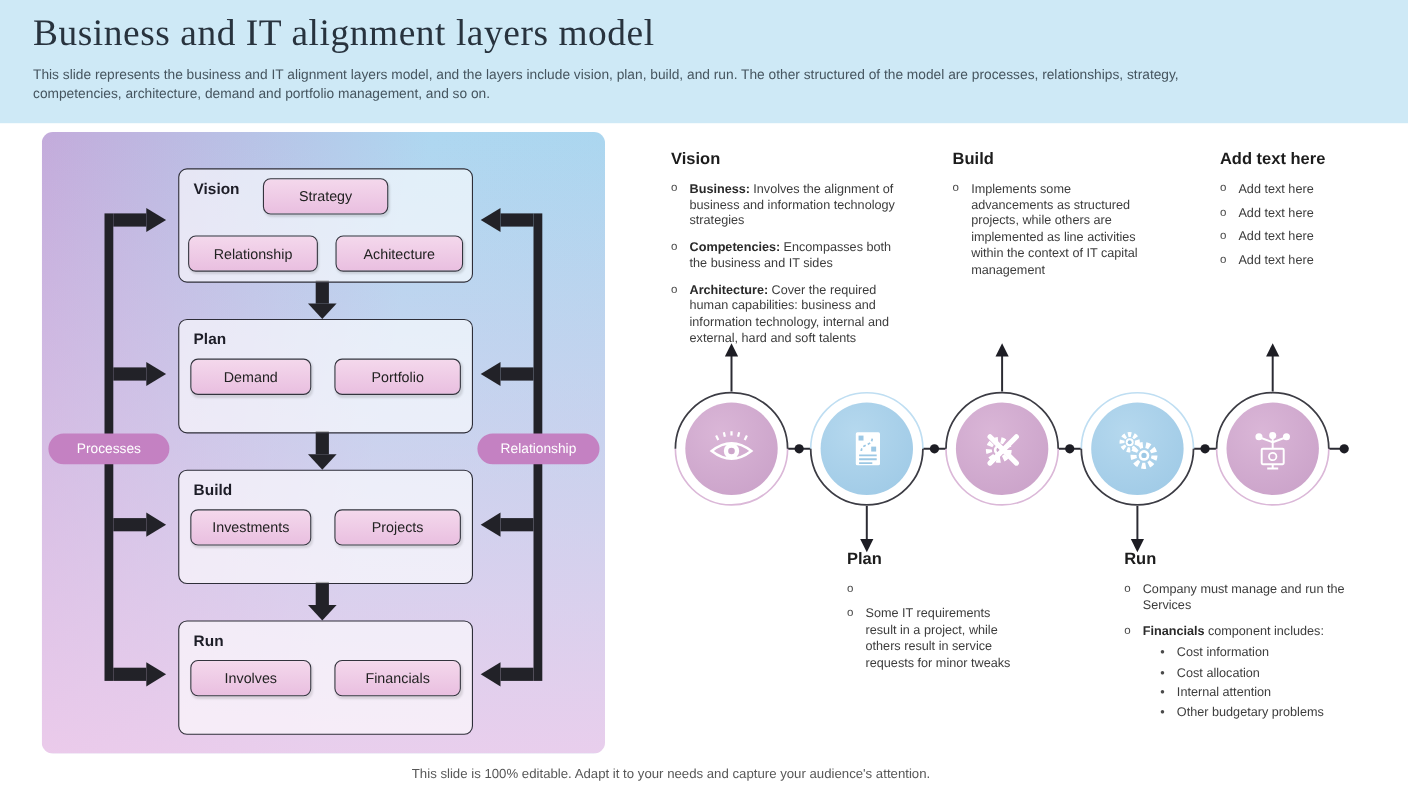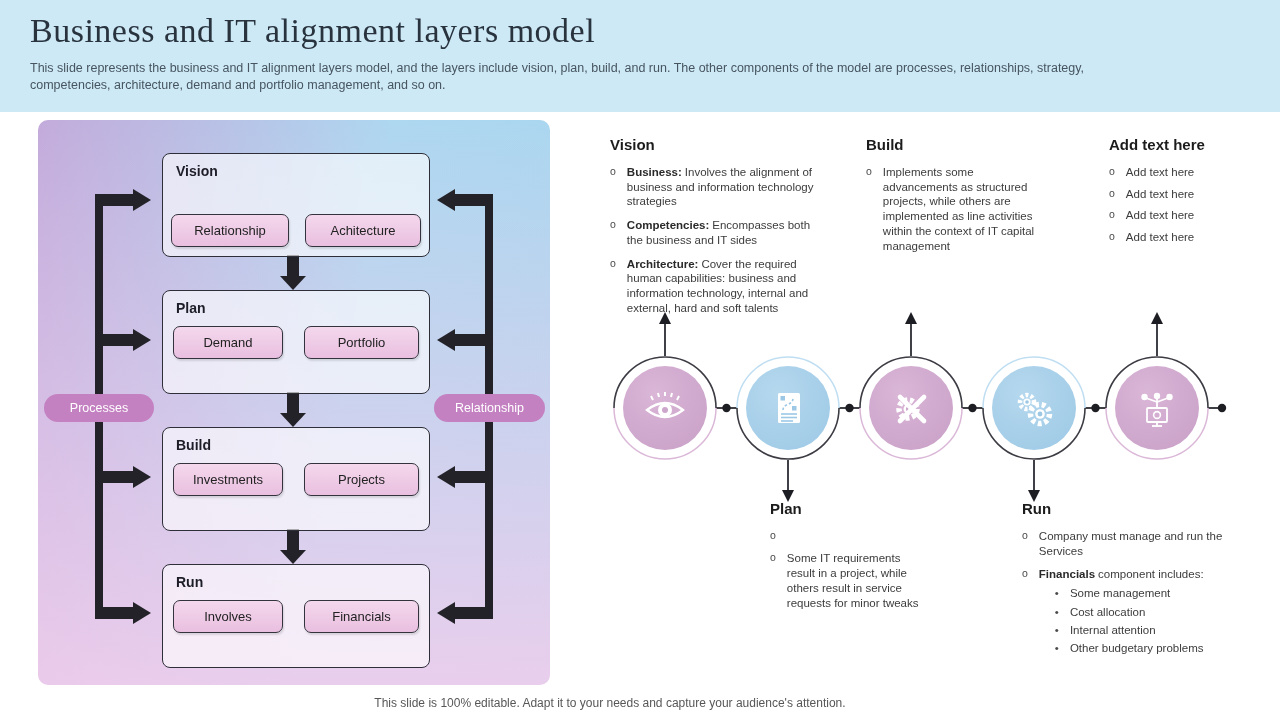--- a/index.html
+++ b/index.html
@@ -67,21 +67,21 @@
   .footer{
     position:absolute;left:0;bottom:10px;width:1220px;text-align:center;
     font-size:12px;color:#575757;
   }
 </style>
 </head>
 <body>
 
 <div class="header-band"></div>
 <div class="title">Business and IT alignment layers model</div>
-<div class="subtitle">This slide represents the business and IT alignment layers model, and the layers include vision, plan, build, and run. The other components of the model are processes, relationships, strategy, competencies, architecture, demand and portfolio management, and so on.</div>
+<div class="subtitle">This slide represents the business and IT alignment layers model, and the layers include vision, plan, build, and run. The other structured of the model are processes, relationships, strategy, competencies, architecture, demand and portfolio management, and so on.</div>
 
 <div class="panel">
 
   <svg class="arrows" width="512" height="565" viewBox="0 0 512 565">
     <g fill="#222228">
 
       <rect x="57" y="74" width="8" height="425"></rect>
 
       <rect x="65" y="74" width="30" height="12"></rect>
         <polygon points="95,69 113,80 95,91"></polygon>
@@ -107,20 +107,21 @@
         <polygon points="242,156 268,156 255,170"></polygon>
       <rect x="249" y="272" width="12" height="21"></rect>
         <polygon points="242,293 268,293 255,307"></polygon>
       <rect x="249" y="409" width="12" height="21"></rect>
         <polygon points="242,430 268,430 255,444"></polygon>
     </g>
   </svg>
 
   <div class="layerbox" style="left:124px;top:33px;">
     <div class="layerlabel">Vision</div>
+    <div class="chip" style="left:76px;top:8px;width:112px;">Strategy</div>
     <div class="chip" style="left:8px;top:60px;width:116px;">Relationship</div>
     <div class="chip" style="left:142px;top:60px;width:114px;">Achitecture</div>
   </div>
 
   <div class="layerbox" style="left:124px;top:170px;">
     <div class="layerlabel">Plan</div>
     <div class="chip" style="left:10px;top:35px;width:108px;">Demand</div>
     <div class="chip" style="left:141px;top:35px;width:113px;">Portfolio</div>
   </div>
 
@@ -339,21 +340,21 @@
         <span class="m">o</span>
         <div><span>Company must manage and run the Services</span></div>
       </div>
     <div class="b">
         <span class="m">o</span>
       <div>
         <b>Financials</b><span>component includes:</span>
         <div class="sub">
           <div class="sb">
               <span class="m2">•</span>
-              <span>Some management</span>
+              <span>Cost information</span>
             </div>
           <div class="sb">
               <span class="m2">•</span>
               <span>Cost allocation</span>
             </div>
           <div class="sb">
               <span class="m2">•</span>
               <span>Internal attention</span>
             </div>
           <div class="sb">

